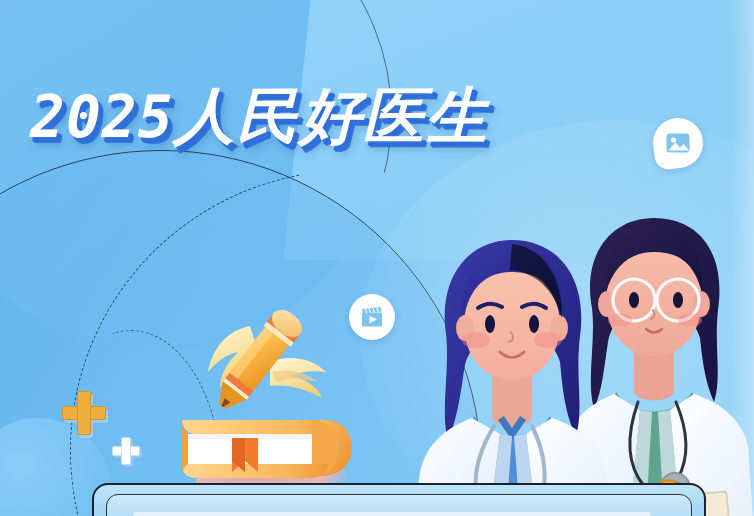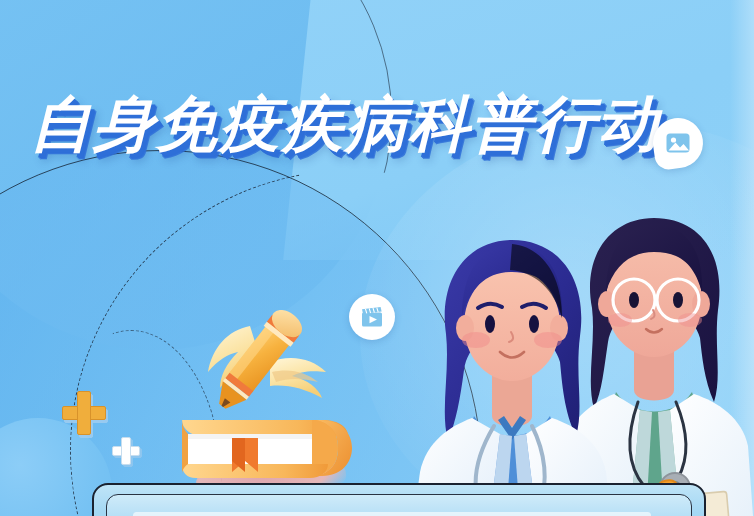--- a/index.html
+++ b/index.html
@@ -376,21 +376,21 @@
   <div class="badge badge-video">
     <svg width="26" height="26" viewBox="0 0 26 26">
       <rect x="3" y="8.5" width="20" height="14" rx="1.6" fill="#7FC4EC"></rect>
       <path d="M3 5.2 L21.6 3 L22.6 7.6 L4 9.8 Z" fill="#7FC4EC"></path>
       <path d="M6.4 4.8 L7.8 9.4 M10.2 4.4 L11.6 9 M14 4 L15.4 8.6 M17.8 3.6 L19.2 8.2" stroke="#FFFFFF" stroke-width="1.1"></path>
       <path d="M10.5 12 L18 15.6 L10.5 19.2 Z" fill="#FFFFFF"></path>
     </svg>
   </div>
 
   <div class="headline">
-    <div class="hl-line l2">自身免疫疾病科普行动</div>
+    <div class="hl-line l1"><span class="hl-num">2025</span><span>人民好医生</span></div>
   </div>
 
   <div class="device-bar">
     <div class="device-bar-inner">
       <div class="device-bar-shine"></div>
     </div>
   </div>
 
 </div>
 

